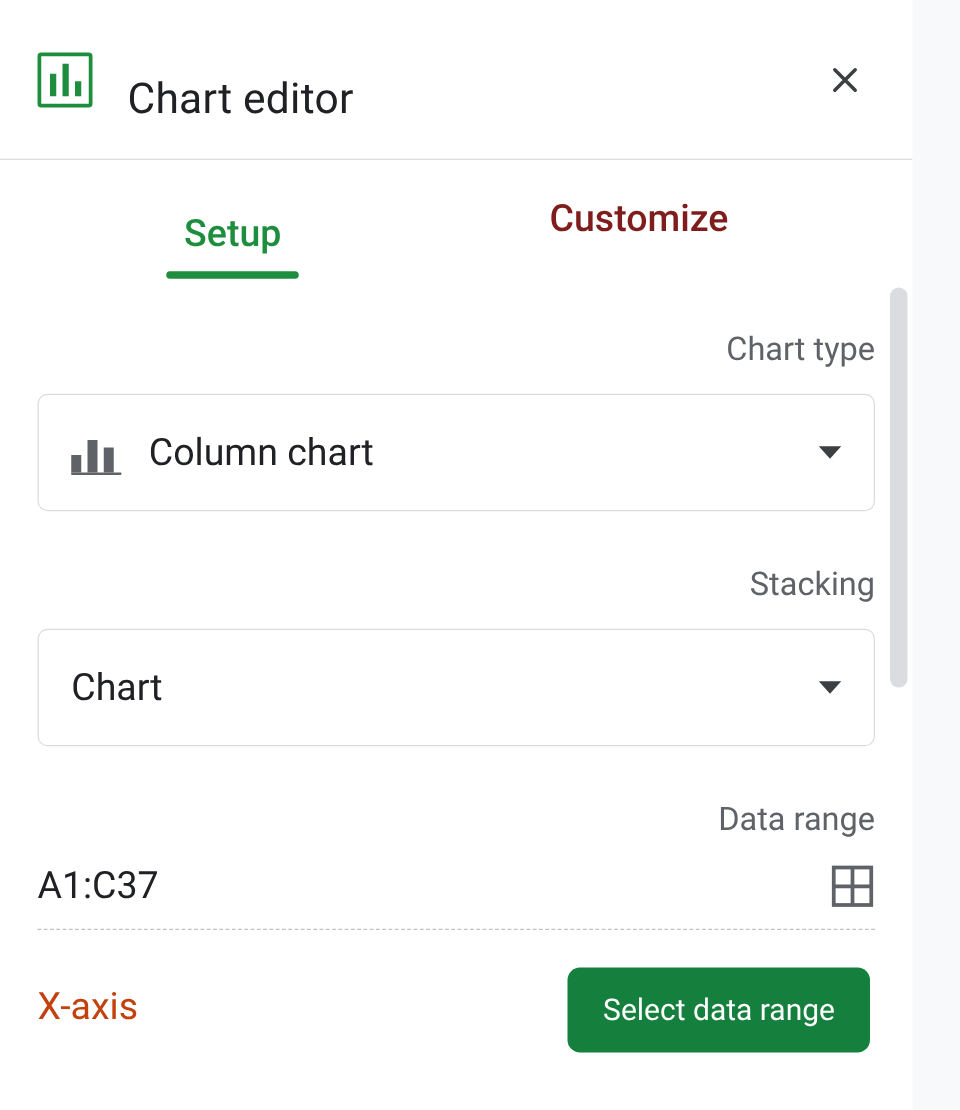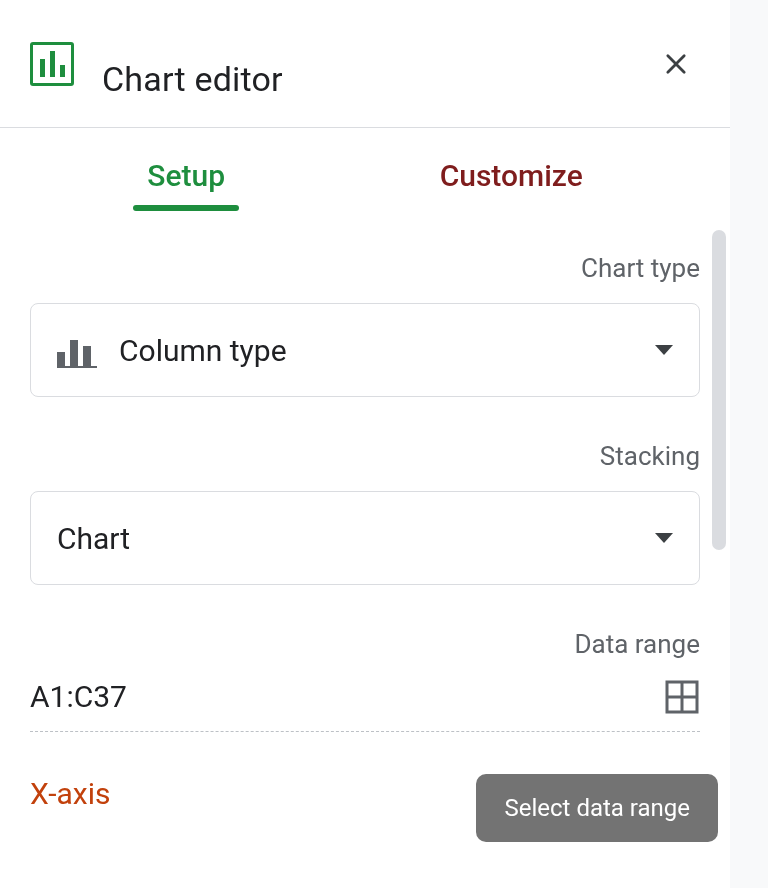--- a/index.html
+++ b/index.html
@@ -82,20 +82,21 @@
     font-size: 30px;
     font-weight: 500;
     color: #7f1d1d;
     cursor: pointer;
     padding-bottom: 12px;
     position: relative;
     text-align: center;
   }
   .tab.active {
     color: #1e8e3e;
+    margin-top: 12px;
   }
   .tab.active::after {
     content: "";
     position: absolute;
     left: -14px;
     right: -14px;
     bottom: -6px;
     height: 6px;
     background: #1e8e3e;
     border-radius: 3px;
@@ -168,23 +169,23 @@
   .grid-icon rect { fill: none; stroke: #5f6368; stroke-width: 3; }
   .grid-icon line { stroke: #5f6368; stroke-width: 3; }
   
   .section-heading {
     font-size: 30px;
     color: #c2410c;
   }
   
   .tooltip {
     position: absolute;
-    right: 12px;
+    right: 34px;
     top: 774px;
-    background: #737373;
+    background: #15803d;
     color: #fff;
     font-size: 24px;
     padding: 20px 28px;
     border-radius: 10px;
     white-space: nowrap;
   }
   
   .scrollbar {
     position: absolute;
     right: 4px;
@@ -223,21 +224,21 @@
 
   <div class="content">
 
     <div class="field-label">Chart type</div>
     <div class="select">
       <div class="chart-type-icon">
         <div class="b" style="height:14px"></div>
         <div class="b" style="height:26px"></div>
         <div class="b" style="height:20px"></div>
       </div>
-      <div class="value">Column type</div>
+      <div class="value">Column chart</div>
       <div class="dropdown-arrow"></div>
     </div>
 
     <div class="field-label">Stacking</div>
     <div class="select">
       <div class="value">Chart</div>
       <div class="dropdown-arrow"></div>
     </div>
 
     <div class="field-label">Data range</div>

